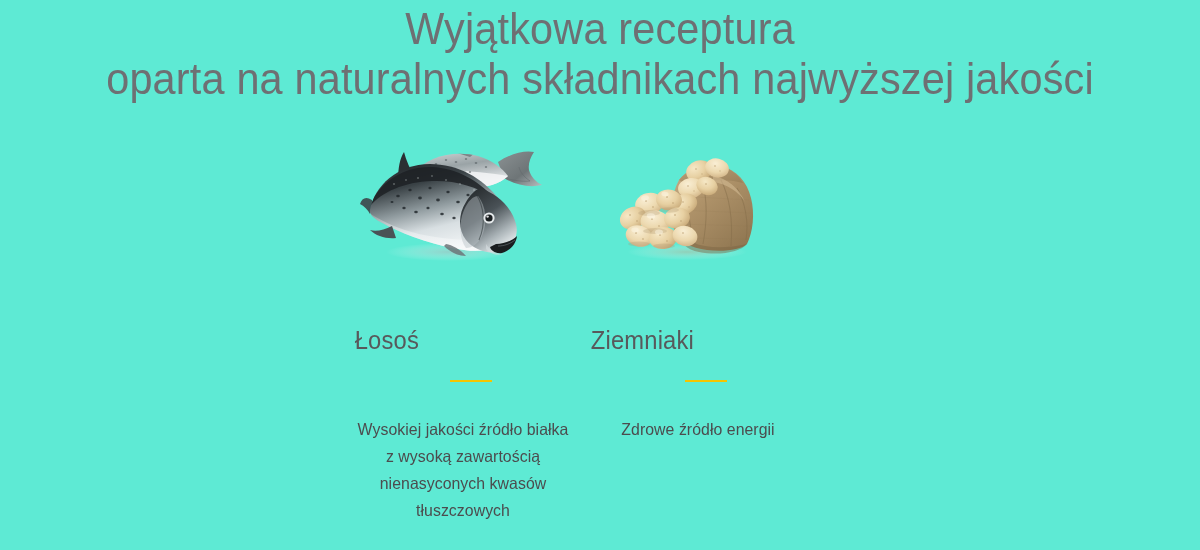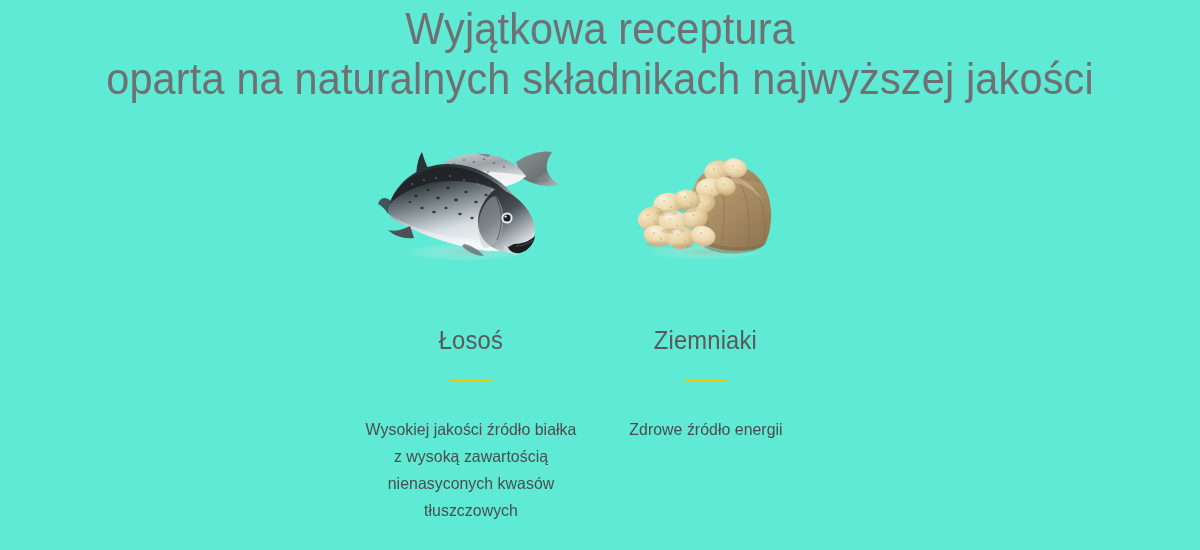--- a/index.html
+++ b/index.html
@@ -52,21 +52,21 @@
     height: 410px;
     display: flex;
     flex-direction: row;
     align-items: flex-start;
     justify-content: flex-start;
   }
   .card {
     width: 235px;
     display: flex;
     flex-direction: column;
-    align-items: center;
+    align-items: flex-start;
   }
 
   .card-figure {
     height: 130px;
     width: 200px;
     display: flex;
     align-items: flex-start;
     justify-content: center;
     overflow: visible;
   }

